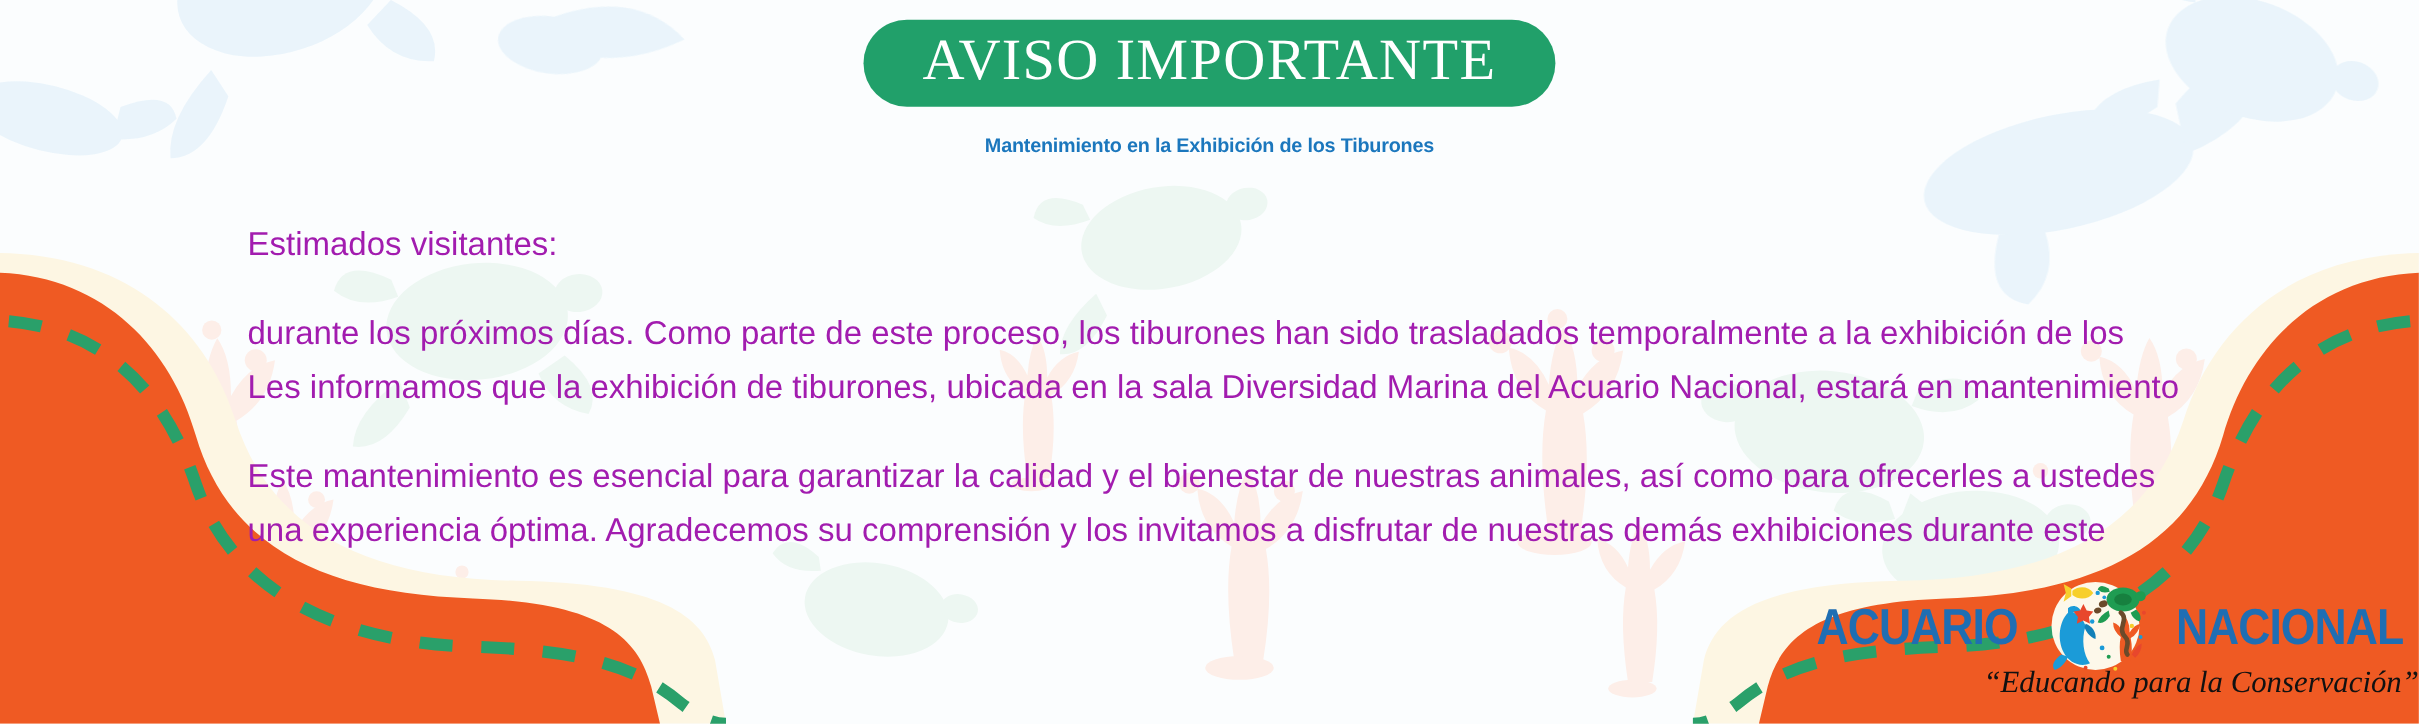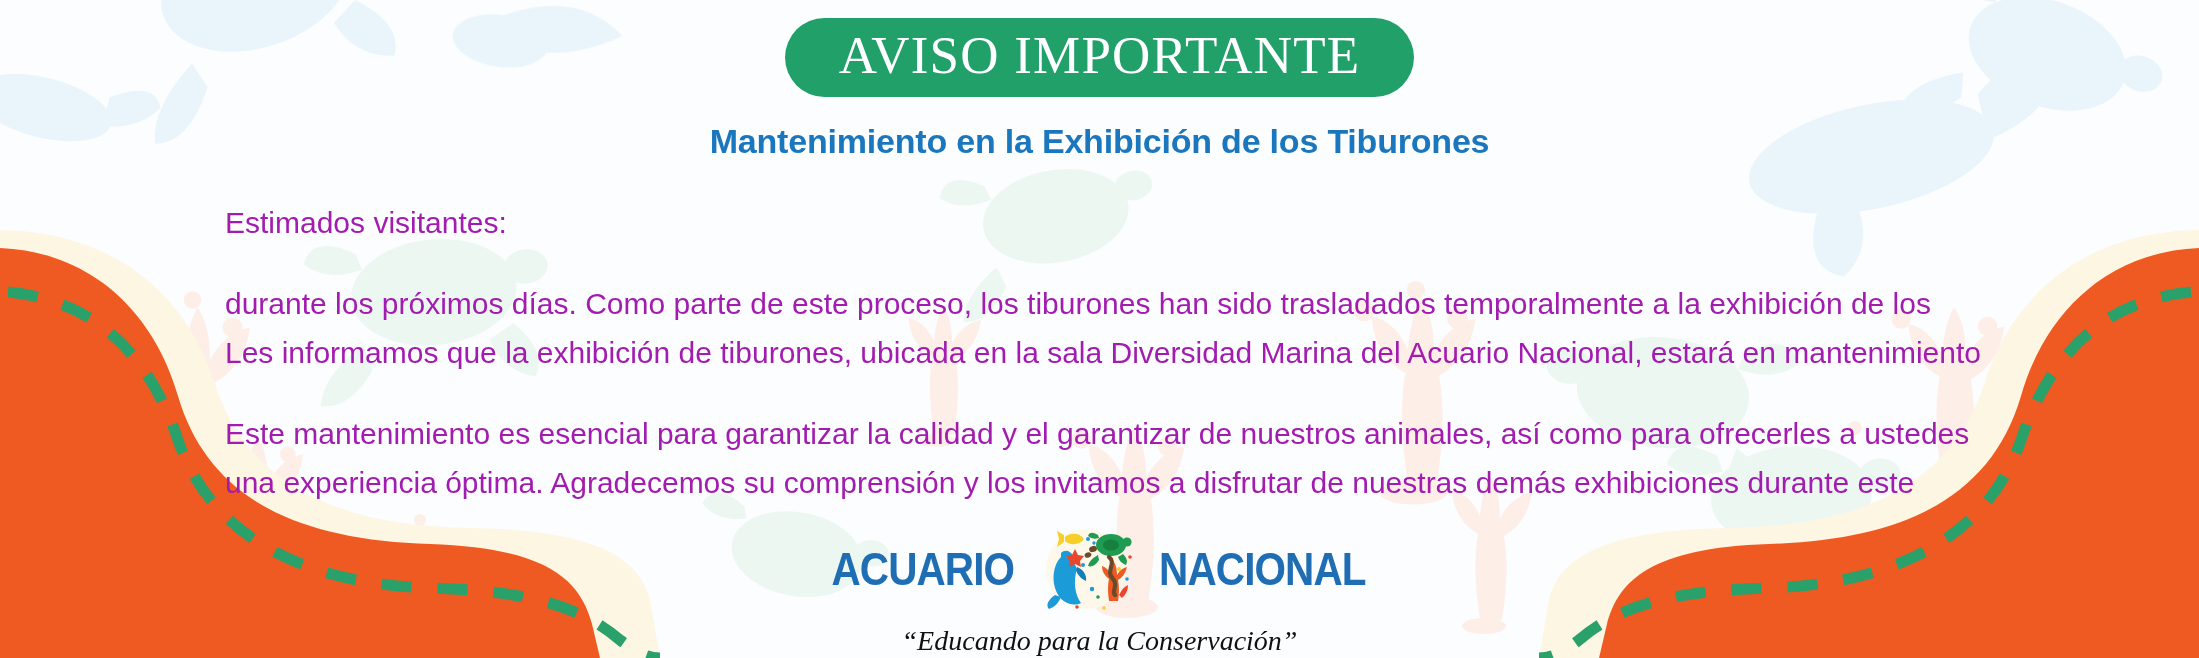--- a/index.html
+++ b/index.html
@@ -27,38 +27,38 @@
     border-radius:46px;
     padding:11px 54px 15px 54px;
     font-family:"Liberation Serif", serif;
     font-size:53px;
     line-height:1.0;
     letter-spacing:1.2px;
   }
 
   .subtitle{
     position:absolute; top:122px; left:0; width:2199px; text-align:center;
-    font-size:34px; font-weight:bold; color:#1b77bd; letter-spacing:-0.2px;
+    font-size:18px; font-weight:bold; color:#1b77bd; letter-spacing:-0.2px;
   }
 
   .body-text{
     position:absolute;
     left:225px; top:198px; width:1760px;
     color:#a21caf;
     font-size:30px;
     line-height:49px;
   }
   .body-text p{ margin:0; }
   .body-text p.just{ text-align:justify; }
   .body-text .gap{ height:32px; }
 
   
   .logo-block{
     position:absolute; left:0; top:538px; width:2199px;
-    display:flex; flex-direction:column; align-items:center;gap:20px;
+    display:flex; flex-direction:column; align-items:flex-end;
   }
   .logo-row{ display:flex; align-items:center; justify-content:center; gap:2px; height:62px; }
   .logo-word{
     font-family:"Liberation Sans", sans-serif;
     font-weight:bold; font-size:46px; color:#1f6eb3;
     letter-spacing:-1px;
     transform:scaleX(0.88);
     transform-origin:center;
   }
   .logo-emblem{ width:110px; height:92px; margin:0 2px; }
@@ -227,21 +227,21 @@
   </div>
 
   <div class="subtitle">Mantenimiento en la Exhibición de los Tiburones</div>
 
   <div class="body-text">
     <p>Estimados visitantes:</p>
     <div class="gap"></div>
     <p class="just">durante los próximos días. Como parte de este proceso, los tiburones han sido trasladados temporalmente a la exhibición de los</p>
     <p class="just">Les informamos que la exhibición de tiburones, ubicada en la sala Diversidad Marina del Acuario Nacional, estará en mantenimiento</p>
     <div class="gap"></div>
-    <p class="just">Este mantenimiento es esencial para garantizar la calidad y el garantizar de nuestros animales, así como para ofrecerles a ustedes</p>
+    <p class="just">Este mantenimiento es esencial para garantizar la calidad y el bienestar de nuestras animales, así como para ofrecerles a ustedes</p>
     <p class="just">una experiencia óptima. Agradecemos su comprensión y los invitamos a disfrutar de nuestras demás exhibiciones durante este</p>
   </div>
 
   <div class="logo-block">
     <div class="logo-row">
       <span class="logo-word">ACUARIO</span>
 
       <svg class="logo-emblem" viewBox="0 0 110 92">
 
         <circle cx="55" cy="46" r="40" fill="#fdf8ea"></circle>

